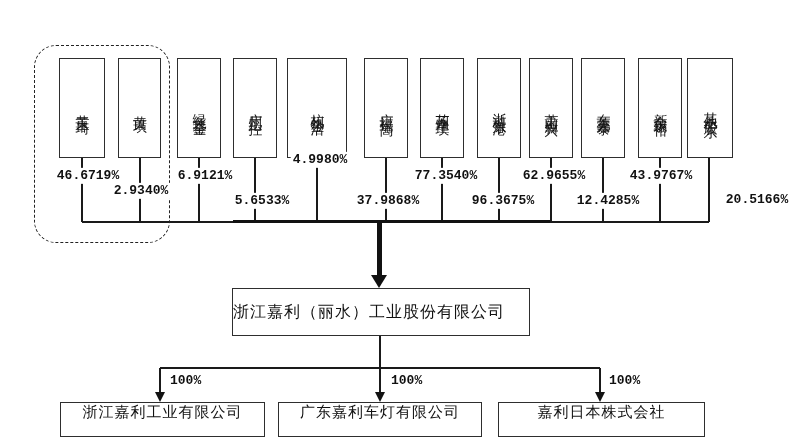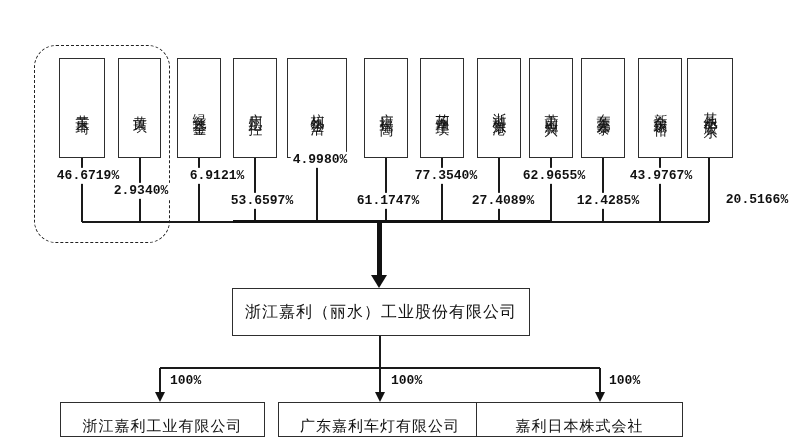--- a/index.html
+++ b/index.html
@@ -107,35 +107,35 @@
   
   .central-box {
     position: absolute;
     left: 232px; top: 288px;
     width: 298px; height: 48px;
     border: 1.5px solid #2e2e2e;
     background: #ffffff;
     box-sizing: border-box;
     display: flex;
     align-items: center;
-    justify-content: center;
+    justify-content: flex-start;
     font-size: 16px;
     letter-spacing: 1px;
     white-space: nowrap;
   }
   
   .sub-box {
     position: absolute;
     top: 402px;
     height: 35px;
     border: 1.5px solid #2e2e2e;
     background: #ffffff;
     box-sizing: border-box;
     display: flex;
-    align-items: flex-end;
+    align-items: flex-start;
     justify-content: center;
     font-size: 15px;
     letter-spacing: 1px;
     white-space: nowrap;
   }
 </style>
 </head>
 <body>
 
 <div class="stage">
@@ -165,41 +165,41 @@
         <span class="vtext">黄玉琦</span>
       </div>
       <div class="pct" style="left: 88px; top: 176px;">46.6719%</div>
       <div class="sh-box" style="left: 118px; width: 43px;">
         <span class="vtext">黄璜</span>
       </div>
       <div class="pct" style="left: 141px; top: 191px;">2.9340%</div>
       <div class="sh-box" style="left: 177px; width: 44px;">
         <span class="vtext">绿色基金</span>
       </div>
-      <div class="pct" style="left: 205px; top: 176px; margin-left: 12px;">6.9121%</div>
+      <div class="pct" style="left: 205px; top: 176px;">6.9121%</div>
       <div class="sh-box" style="left: 233px; width: 44px;">
         <span class="vtext">广州工控</span>
       </div>
-      <div class="pct" style="left: 262px; top: 201px;">53.6597%</div>
+      <div class="pct" style="left: 262px; top: 201px;">5.6533%</div>
       <div class="sh-box" style="left: 287px; width: 60px;">
         <span class="vtext">杭州金洽</span>
       </div>
       <div class="pct" style="left: 320px; top: 160px;">4.9980%</div>
       <div class="sh-box" style="left: 364px; width: 44px;">
         <span class="vtext">广祺瑞高</span>
       </div>
-      <div class="pct" style="left: 388px; top: 201px;">61.1747%</div>
+      <div class="pct" style="left: 388px; top: 201px;">37.9868%</div>
       <div class="sh-box" style="left: 420px; width: 44px;">
         <span class="vtext">苏州卓璞</span>
       </div>
       <div class="pct" style="left: 446px; top: 176px;">77.3540%</div>
       <div class="sh-box" style="left: 477px; width: 44px;">
         <span class="vtext">浙科东港</span>
       </div>
-      <div class="pct" style="left: 503px; top: 201px;">27.4089%</div>
+      <div class="pct" style="left: 503px; top: 201px;">96.3675%</div>
       <div class="sh-box" style="left: 529px; width: 44px;">
         <span class="vtext">萧山新兴</span>
       </div>
       <div class="pct" style="left: 554px; top: 176px;">62.9655%</div>
       <div class="sh-box" style="left: 581px; width: 44px;">
         <span class="vtext">东莞嘉泰</span>
       </div>
       <div class="pct" style="left: 608px; top: 201px;">12.4285%</div>
       <div class="sh-box" style="left: 638px; width: 44px;">
         <span class="vtext">新余瑞裕</span>
@@ -231,18 +231,18 @@
       </div>
       <div class="vline" style="left: 379.25px; top: 336px; height: 57px;"></div>
       <div class="small-arrowhead" style="left: 374.5px; top: 392px;"></div>
       <div class="pct-sub" style="left: 389px; top: 374px;">100%</div>
       <div class="sub-box" style="left: 278px; width: 204px;">
         <span>广东嘉利车灯有限公司</span>
       </div>
       <div class="vline" style="left: 599.25px; top: 368px; height: 25px;"></div>
       <div class="small-arrowhead" style="left: 594.5px; top: 392px;"></div>
       <div class="pct-sub" style="left: 607px; top: 374px;">100%</div>
-      <div class="sub-box" style="left: 476px; width: 207px;">
+      <div class="sub-box" style="left: 498px; width: 207px;">
         <span>嘉利日本株式会社</span>
       </div>
     </div>
 
 </div>
 
 </body></html>

